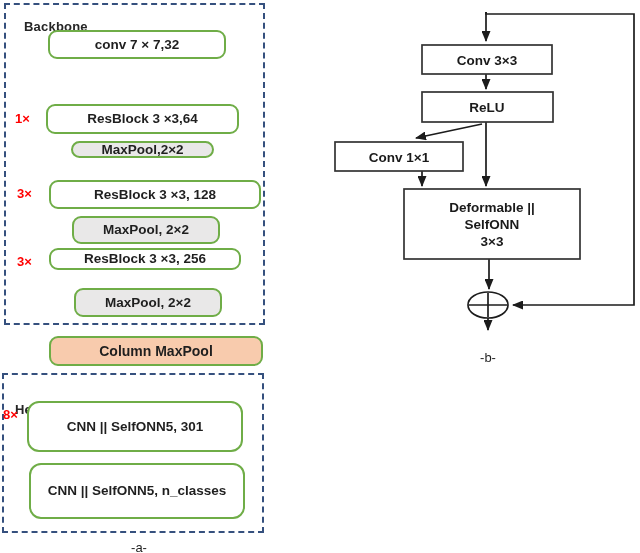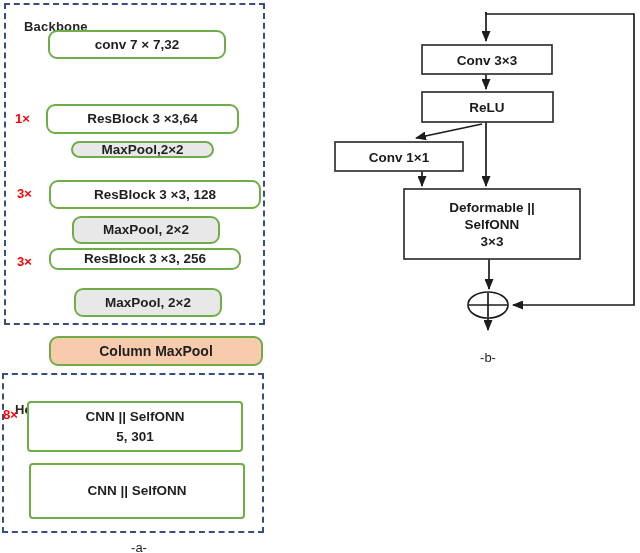--- a/index.html
+++ b/index.html
@@ -11,21 +11,21 @@
   .group-frame{position:absolute;border:2px dashed #35507E;background:transparent;box-sizing:border-box;}
   .group-title{position:absolute;font-size:13px;font-weight:700;color:#262626;letter-spacing:.2px;}
   
   .layer-box{
     position:absolute;box-sizing:border-box;border:2px solid #6FAD47;border-radius:9px;
     display:flex;align-items:center;justify-content:center;text-align:center;
     font-size:13.5px;font-weight:700;color:#1f1f1f;background:#ffffff;line-height:1.15;
   }
   .layer-box.pool{background:#E9E8E8;}
   .layer-box.accent{background:#F8CBAD;font-size:14px;}
-  .layer-box.big{border-radius:4px;flex-direction:column;line-height:1.45;}
+  .layer-box.big{border-radius:12px;flex-direction:row;line-height:1.45;}
   .multiplier{position:absolute;font-size:13px;font-weight:700;color:#FF0000;}
   .caption{position:absolute;font-size:13px;font-weight:400;color:#1f1f1f;text-align:center;}
   
   #flow-svg{position:absolute;left:0;top:0;}
   .flow-line{stroke:#1c1c1c;stroke-width:1.7;fill:none;}
   .flow-rect{fill:#ffffff;stroke:#333333;stroke-width:1.7;}
   .flow-text{font-family:"Liberation Sans","DejaVu Sans",sans-serif;font-size:13.5px;font-weight:700;fill:#1a1a1a;text-anchor:middle;}
   .flow-caption{font-family:"Liberation Sans","DejaVu Sans",sans-serif;font-size:13px;font-weight:400;fill:#1f1f1f;text-anchor:middle;}
 </style>
 </head>
@@ -59,20 +59,21 @@
   <div class="group-frame" style="left:2px;top:373px;width:262px;height:160px;"></div>
   <div class="group-title" style="left:15px;top:378px;margin-top:24px;">Head</div>
 
   <span class="multiplier" style="left:3px;top:407px;">8×</span>
   <div class="layer-box big" style="left:27px;top:401px;width:216px;height:51px;">
     <span>CNN || SelfONN</span>
     <span>5, 301</span>
   </div>
   <div class="layer-box big" style="left:29px;top:463px;width:216px;height:56px;">
     <span>CNN || SelfONN</span>
+    <span>5, n_classes</span>
   </div>
 
   <div class="caption" style="left:109px;top:540px;width:60px;">-a-</div>
 
   <svg id="flow-svg" width="640" height="553" viewBox="0 0 640 553">
     <defs>
       <marker id="arrow" viewBox="0 0 11 9" refX="10" refY="4.5" markerWidth="11" markerHeight="9" markerUnits="userSpaceOnUse" orient="auto">
         <path d="M0,0 L11,4.5 L0,9 Z" fill="#1c1c1c"></path>
       </marker>
     </defs>

